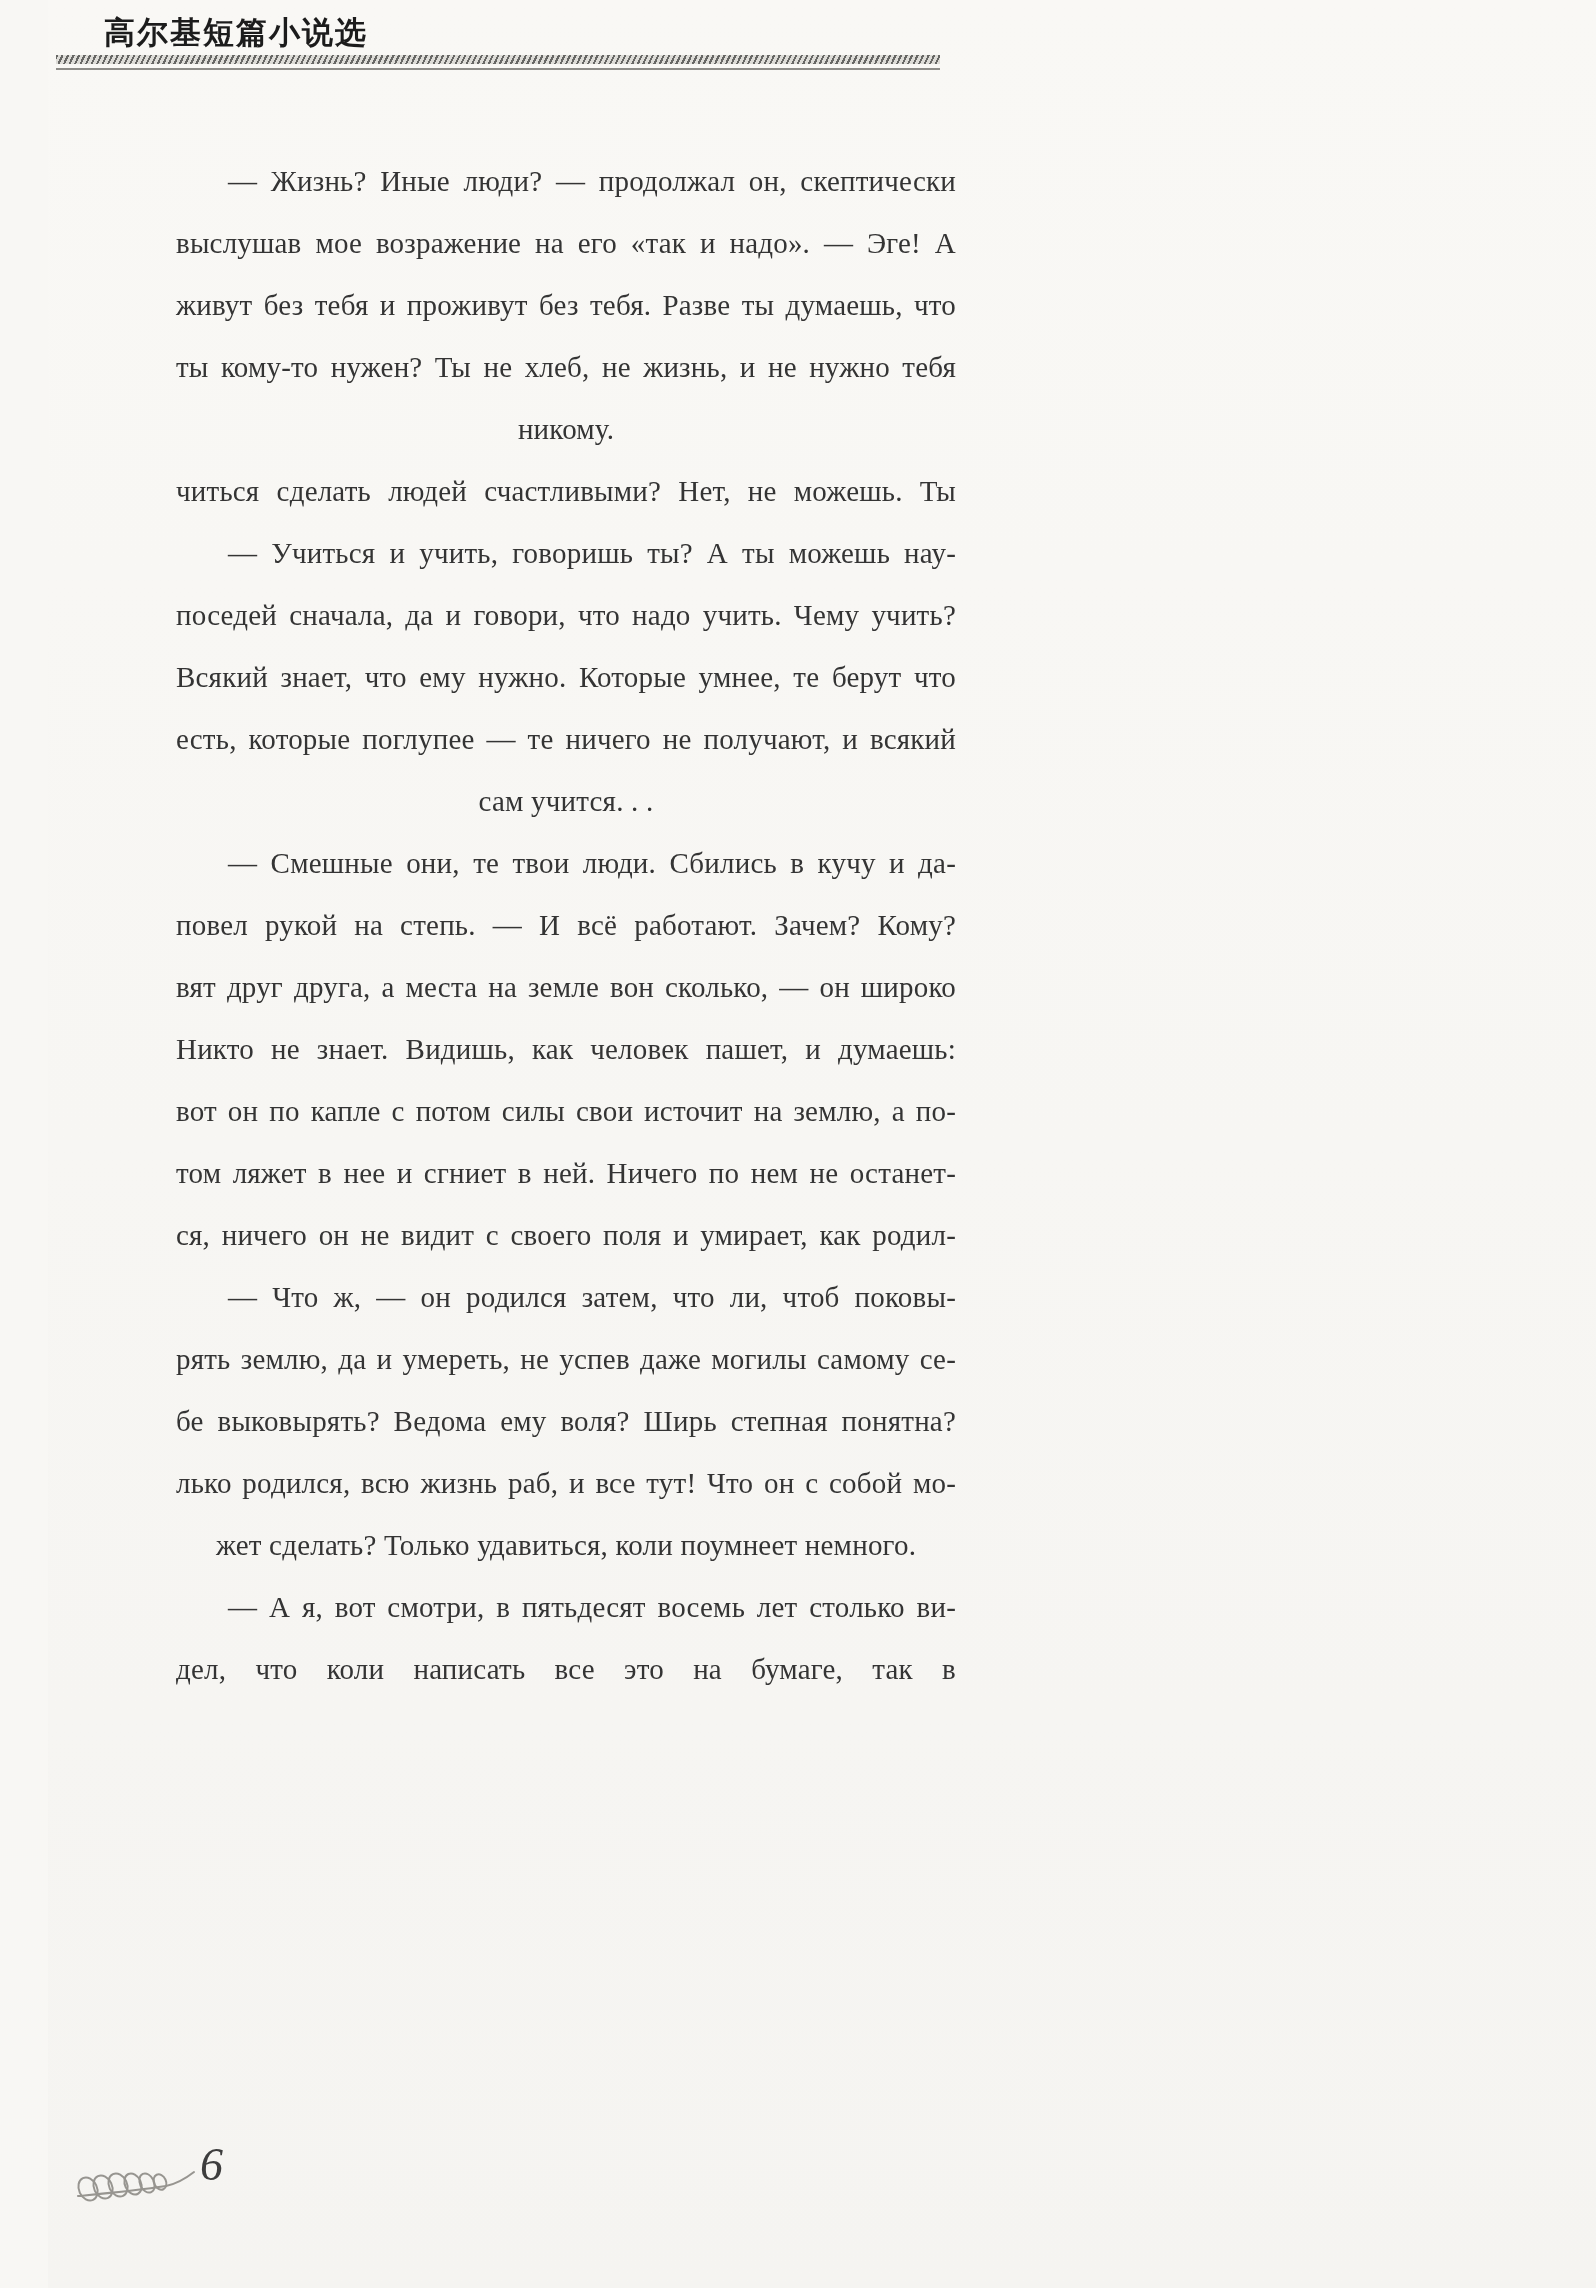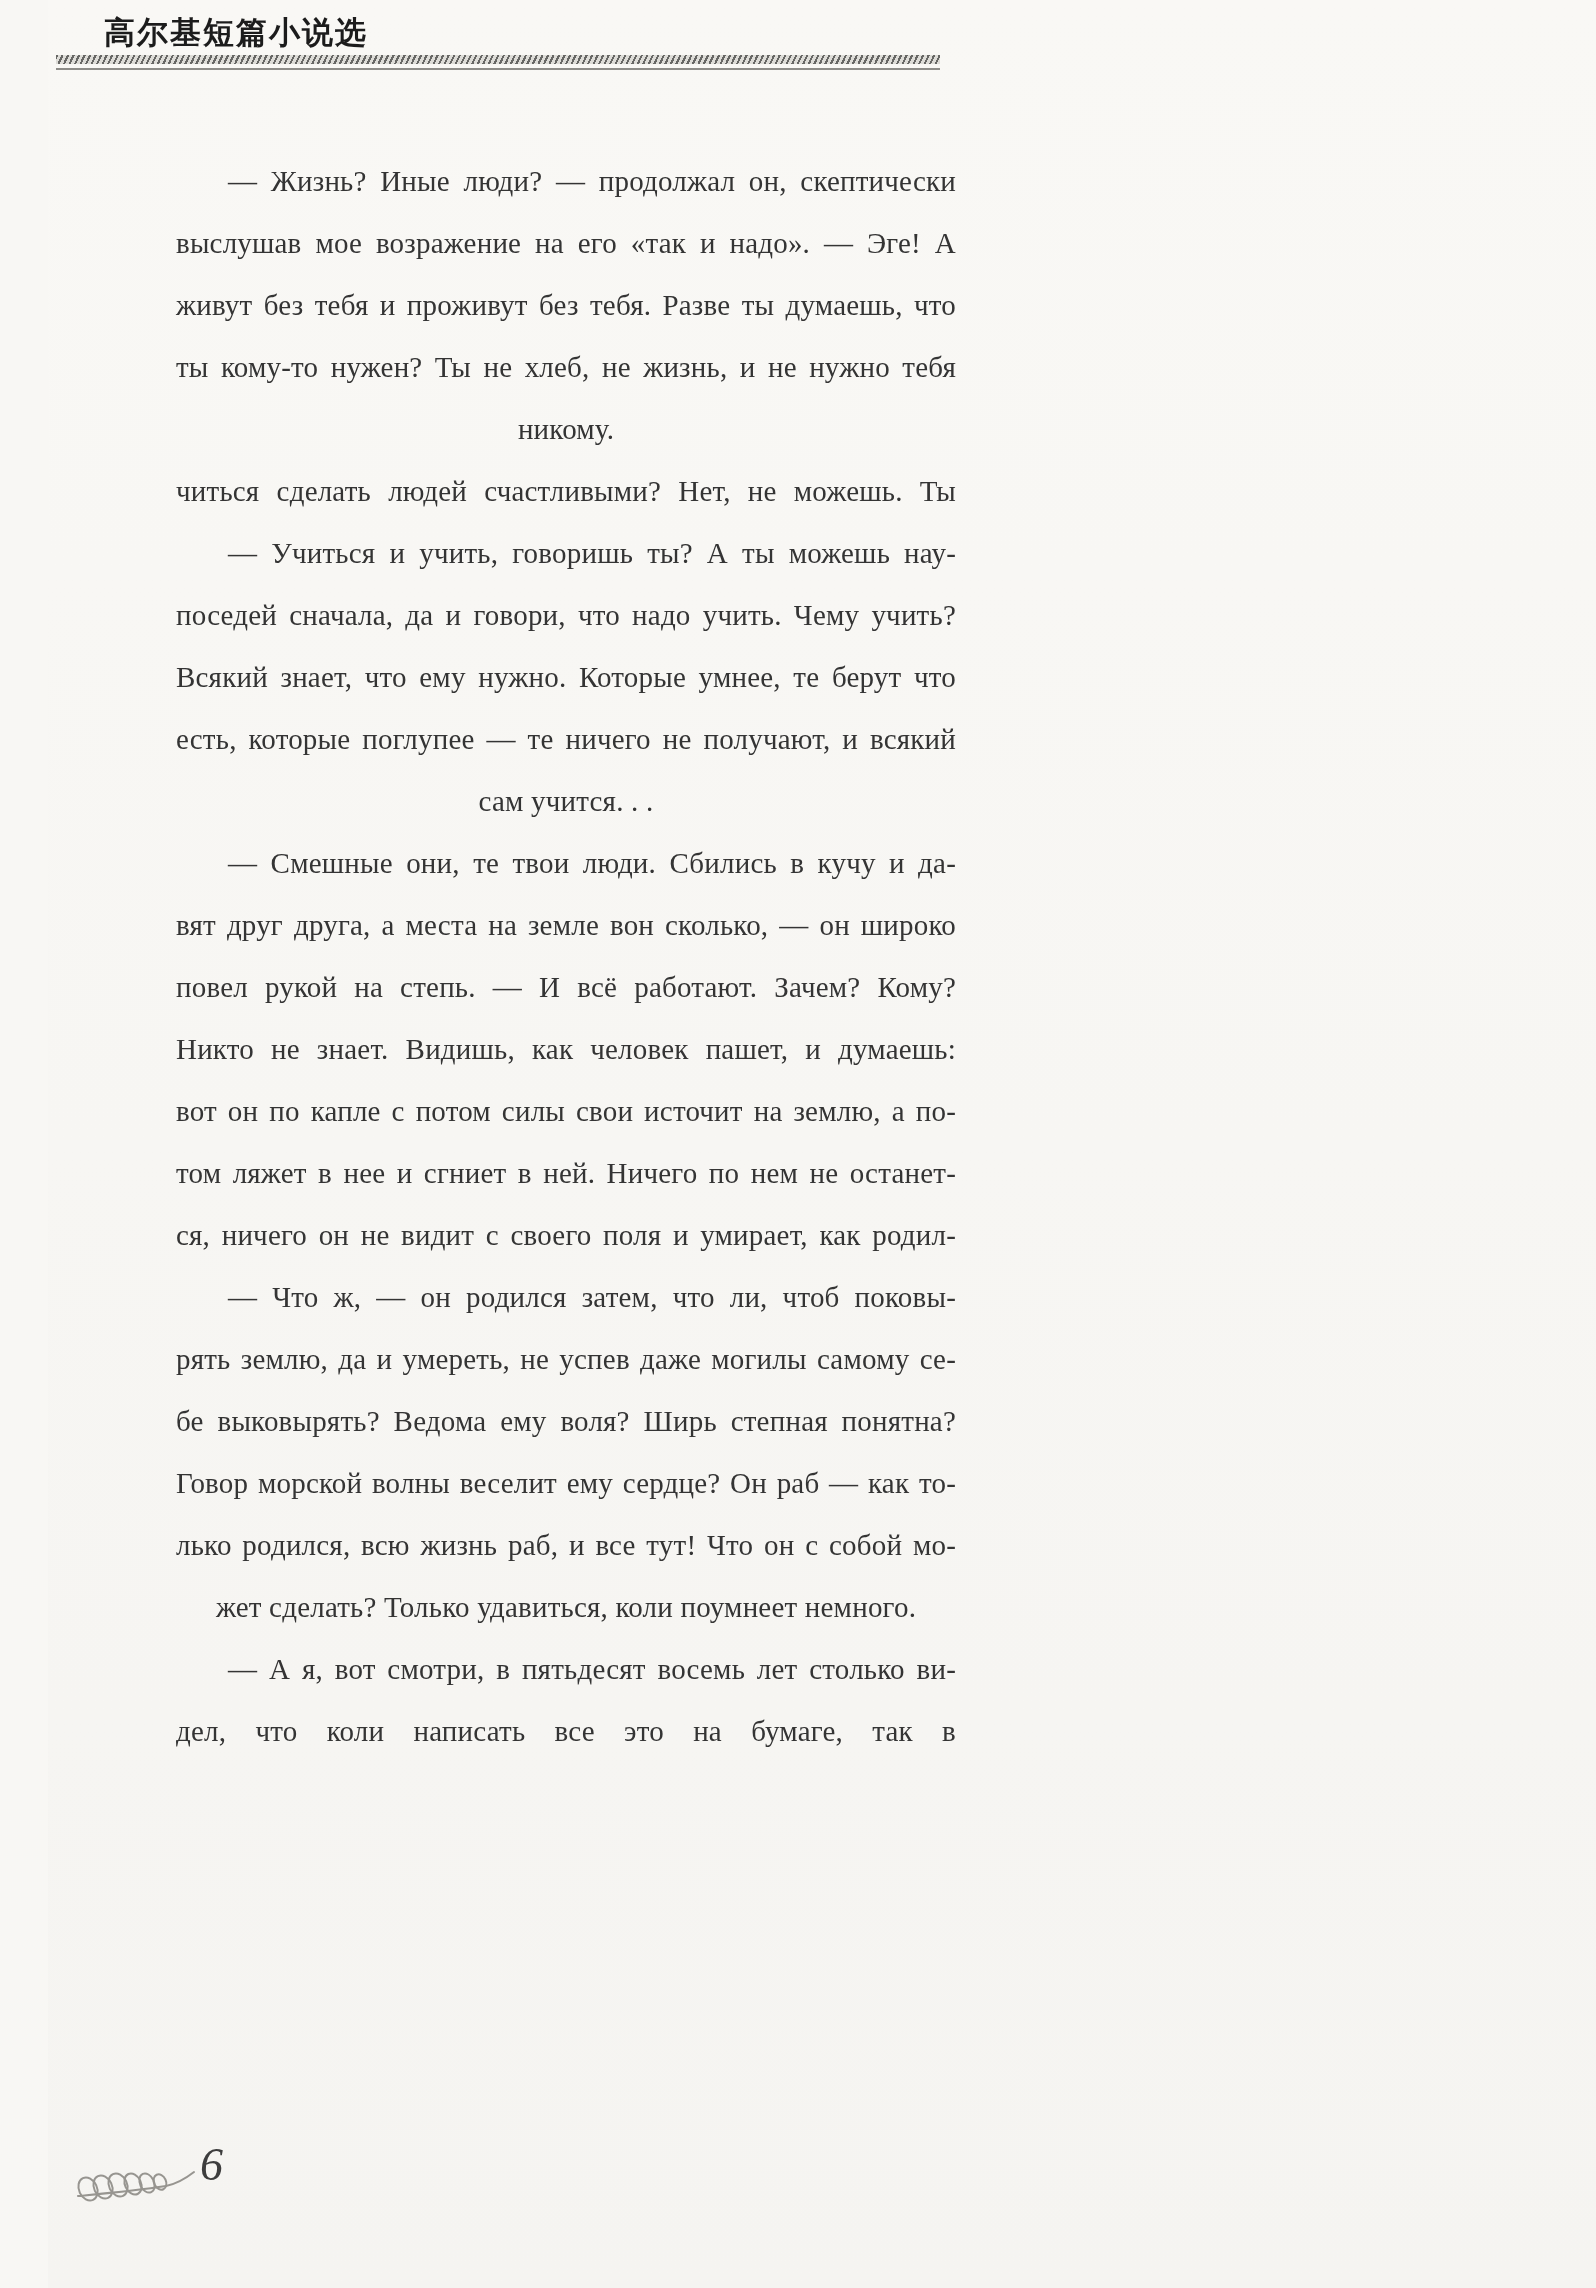--- a/index.html
+++ b/index.html
@@ -113,32 +113,31 @@
       <div class="paragraph">
         <div class="line stretch">читься сделать людей счастливыми? Нет, не можешь. Ты</div>
         <div class="line indent stretch">— Учиться и учить, говоришь ты? А ты можешь нау-</div>
         <div class="line stretch">поседей сначала, да и говори, что надо учить. Чему учить?</div>
         <div class="line stretch">Всякий знает, что ему нужно. Которые умнее, те берут что</div>
         <div class="line stretch">есть, которые поглупее — те ничего не получают, и всякий</div>
         <div class="line">сам учится. . .</div>
       </div>
       <div class="paragraph">
         <div class="line indent stretch">— Смешные они, те твои люди. Сбились в кучу и да-</div>
+        <div class="line stretch">повел рукой на степь. — И всё работают. Зачем? Кому?</div>
         <div class="line stretch">вят друг друга, а места на земле вон сколько, — он широко</div>
-        <div class="line stretch">повел рукой на степь. — И всё работают. Зачем? Кому?</div>
         <div class="line stretch">Никто не знает. Видишь, как человек пашет, и думаешь:</div>
         <div class="line stretch">вот он по капле с потом силы свои источит на землю, а по-</div>
         <div class="line stretch">том ляжет в нее и сгниет в ней. Ничего по нем не останет-</div>
         <div class="line stretch">ся, ничего он не видит с своего поля и умирает, как родил-</div>
       </div>
       <div class="paragraph">
         <div class="line indent stretch">— Что ж, — он родился затем, что ли, чтоб поковы-</div>
         <div class="line stretch">рять землю, да и умереть, не успев даже могилы самому се-</div>
         <div class="line stretch">бе выковырять? Ведома ему воля? Ширь степная понятна?</div>
-        <div class="line stretch">Говор морской волны веселит ему сердце? Он раб — как то-</div>
         <div class="line stretch">лько родился, всю жизнь раб, и все тут! Что он с собой мо-</div>
         <div class="line">жет сделать? Только удавиться, коли поумнеет немного.</div>
       </div>
       <div class="paragraph">
         <div class="line indent stretch">— А я, вот смотри, в пятьдесят восемь лет столько ви-</div>
         <div class="line stretch">дел, что коли написать все это на бумаге, так в</div>
       </div>
     </div>
 
   <div class="footer-ornament">

